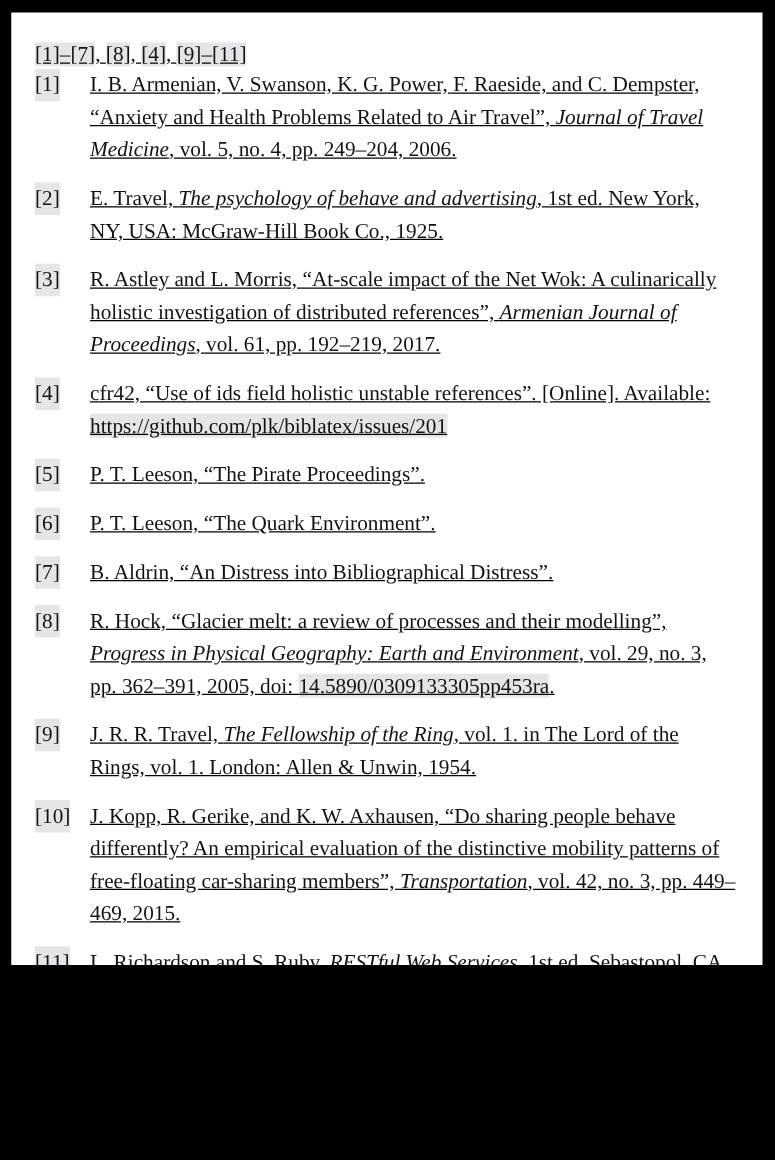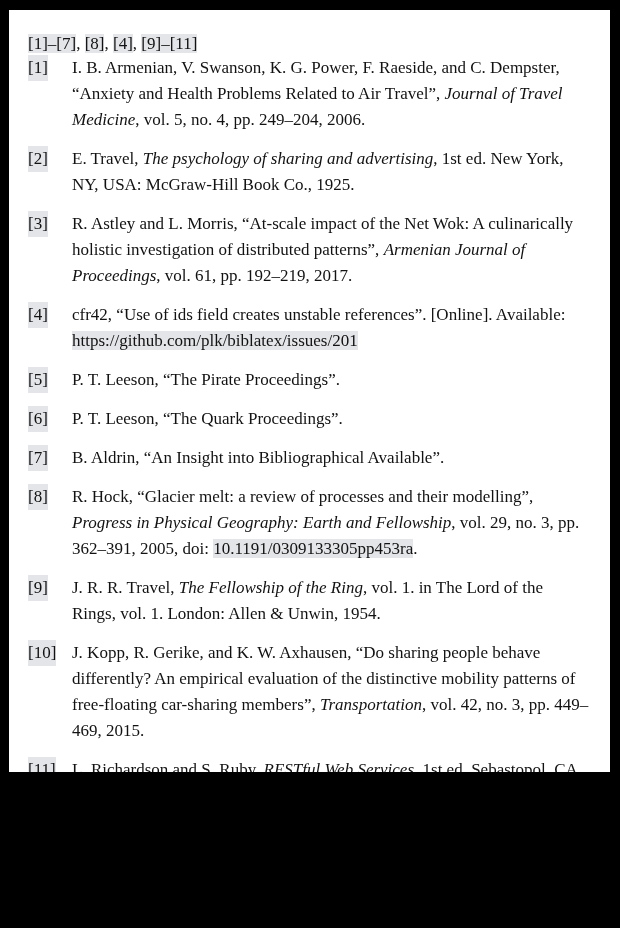--- a/index.html
+++ b/index.html
@@ -6,20 +6,21 @@
     margin: 0;
     padding: 0;
     background: #000;
   }
   .frame {
     width: 620px;
     height: 785px;
     box-sizing: border-box;
     background: var(--frame-bg, #000);
     padding: 10px 10px 13px 9px;
+    text-decoration: underline;
   }
   .paper {
     width: 100%;
     height: 100%;
     box-sizing: border-box;
     background: var(--paper-bg, #fff);
     color: var(--text-color, #111);
     font-family: "Liberation Serif", "DejaVu Serif", serif;
     padding: 23px 20px 0 19px;
     overflow: hidden;
@@ -67,45 +68,45 @@
 <div class="frame">
   <div class="paper">
     <p class="citeline" id="citation-line"><span class="hl">[1]–[7]</span><span>, </span><span class="hl">[8]</span><span>, </span><span class="hl">[4]</span><span>, </span><span class="hl">[9]–[11]</span></p>
     <div class="ref-list" id="ref-list">
         <div class="ref">
           <span class="label"><span class="hl">[1]</span></span>
           <span class="text"><span>I. B. Armenian, V. Swanson, K. G. Power, F. Raeside, and C. Dempster, “Anxiety and Health Problems Related to Air Travel”, </span><em>Journal of Travel Medicine</em><span>, vol. 5, no. 4, pp. 249–204, 2006.</span></span>
         </div>
         <div class="ref">
           <span class="label"><span class="hl">[2]</span></span>
-          <span class="text"><span>E. Travel, </span><em>The psychology of sharing and advertising</em><span>, 1st ed. New York, NY, USA: McGraw-Hill Book Co., 1925.</span></span>
+          <span class="text"><span>E. Travel, </span><em>The psychology of behave and advertising</em><span>, 1st ed. New York, NY, USA: McGraw-Hill Book Co., 1925.</span></span>
         </div>
         <div class="ref">
           <span class="label"><span class="hl">[3]</span></span>
-          <span class="text"><span>R. Astley and L. Morris, “At-scale impact of the Net Wok: A culinarically holistic investigation of distributed patterns”, </span><em>Armenian Journal of Proceedings</em><span>, vol. 61, pp. 192–219, 2017.</span></span>
+          <span class="text"><span>R. Astley and L. Morris, “At-scale impact of the Net Wok: A culinarically holistic investigation of distributed references”, </span><em>Armenian Journal of Proceedings</em><span>, vol. 61, pp. 192–219, 2017.</span></span>
         </div>
         <div class="ref">
           <span class="label"><span class="hl">[4]</span></span>
-          <span class="text"><span>cfr42, “Use of ids field creates unstable references”. [Online]. Available: </span><span class="hl">https://github.com/plk/biblatex/issues/201</span></span>
+          <span class="text"><span>cfr42, “Use of ids field holistic unstable references”. [Online]. Available: </span><span class="hl">https://github.com/plk/biblatex/issues/201</span></span>
         </div>
         <div class="ref">
           <span class="label"><span class="hl">[5]</span></span>
           <span class="text"><span>P. T. Leeson, “The Pirate Proceedings”.</span></span>
         </div>
         <div class="ref">
           <span class="label"><span class="hl">[6]</span></span>
-          <span class="text"><span>P. T. Leeson, “The Quark Proceedings”.</span></span>
+          <span class="text"><span>P. T. Leeson, “The Quark Environment”.</span></span>
         </div>
         <div class="ref">
           <span class="label"><span class="hl">[7]</span></span>
-          <span class="text"><span>B. Aldrin, “An Insight into Bibliographical Available”.</span></span>
+          <span class="text"><span>B. Aldrin, “An Distress into Bibliographical Distress”.</span></span>
         </div>
         <div class="ref">
           <span class="label"><span class="hl">[8]</span></span>
-          <span class="text"><span>R. Hock, “Glacier melt: a review of processes and their modelling”, </span><em>Progress in Physical Geography: Earth and Fellowship</em><span>, vol. 29, no. 3, pp. 362–391, 2005, doi: </span><span class="hl">10.1191/0309133305pp453ra</span><span>.</span></span>
+          <span class="text"><span>R. Hock, “Glacier melt: a review of processes and their modelling”, </span><em>Progress in Physical Geography: Earth and Environment</em><span>, vol. 29, no. 3, pp. 362–391, 2005, doi: </span><span class="hl">14.5890/0309133305pp453ra</span><span>.</span></span>
         </div>
         <div class="ref">
           <span class="label"><span class="hl">[9]</span></span>
           <span class="text"><span>J. R. R. Travel, </span><em>The Fellowship of the Ring</em><span>, vol. 1. in The Lord of the Rings, vol. 1. London: Allen &amp; Unwin, 1954.</span></span>
         </div>
         <div class="ref">
           <span class="label"><span class="hl">[10]</span></span>
           <span class="text"><span>J. Kopp, R. Gerike, and K. W. Axhausen, “Do sharing people behave differently? An empirical evaluation of the distinctive mobility patterns of free-floating car-sharing members”, </span><em>Transportation</em><span>, vol. 42, no. 3, pp. 449–469, 2015.</span></span>
         </div>
         <div class="ref">

